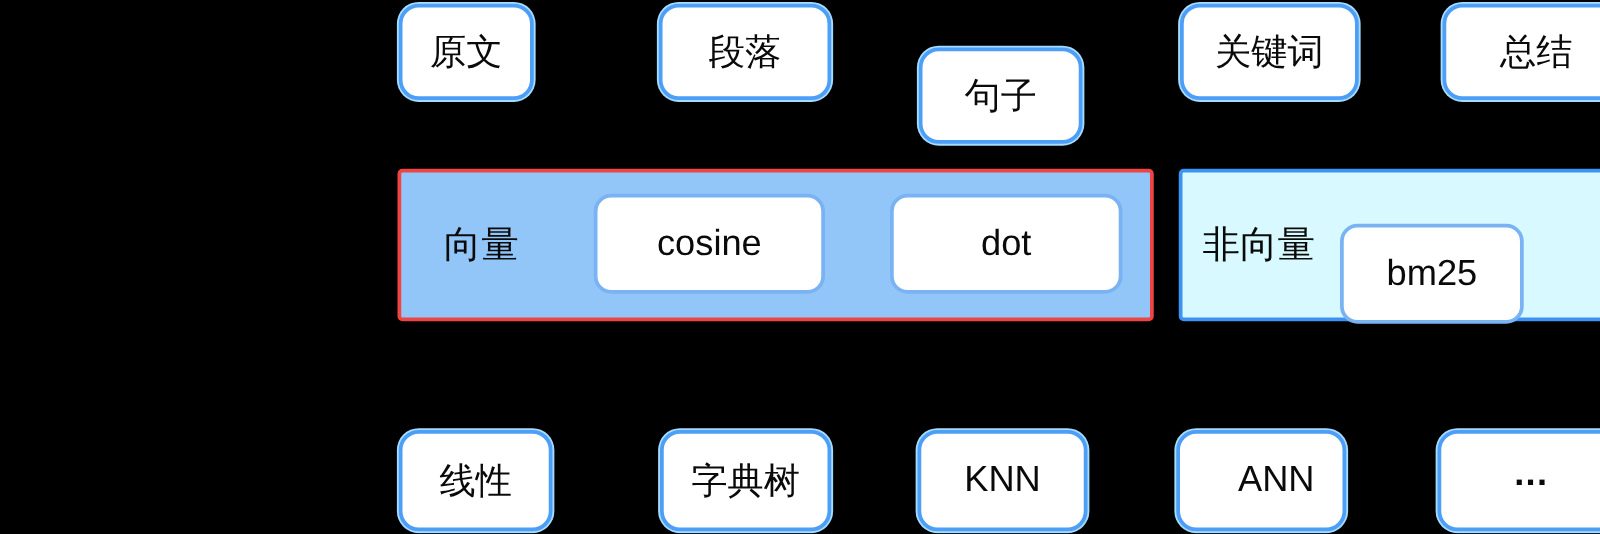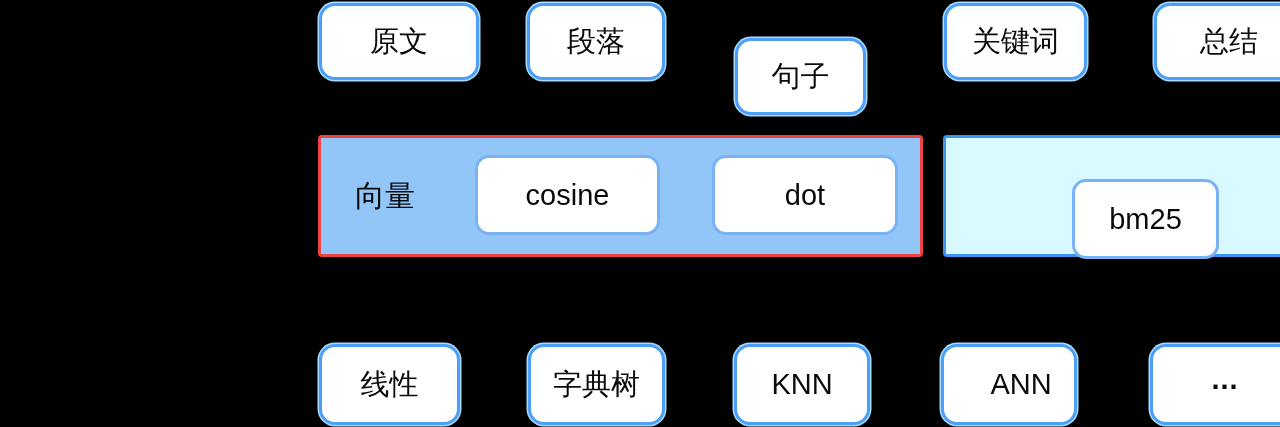--- a/index.html
+++ b/index.html
@@ -72,27 +72,27 @@
     align-items: center;
     justify-content: center;
     font-size: 29px;
     color: #0a0a0a;
   }
   .inner-cosine { left: 154px; width: 185px; }
   .inner-dot    { left: 391px; width: 186px; }
   .inner-bm25   { left: 126px; width: 147px; margin-top: 24px; }
 
   
-  .t1 { left: 319px;  width: 160px; }
+  .t1 { left: 319px;  width: 108px; }
   .t2 { left: 527px;  width: 138px; }
   .t3 { left: 735px;  width: 131px; margin-top: 35px; }
   .t4 { left: 944px;  width: 143px; }
   .t5 { left: 1154px; width: 150px; }
 
-  .b1 { left: 319px;  width: 141px; }
+  .b1 { left: 319px;  width: 123px; }
   .b2 { left: 528px;  width: 137px; }
   .b3 { left: 734px;  width: 136px; }
   .b4 { left: 941px;  width: 136px; padding-left: 24px; }
   .b5 { left: 1150px; width: 150px; }
 
   .more-label { font-weight: 700; transform: translateY(-5px); letter-spacing: 1px; }
 </style>
 </head>
 <body>
 
@@ -120,20 +120,21 @@
     <span class="group-label">向量</span>
     <div class="inner-node inner-cosine">
       <span>cosine</span>
     </div>
     <div class="inner-node inner-dot">
       <span>dot</span>
     </div>
   </div>
 
   <div class="group group-nonvector">
+    <span class="group-label">非向量</span>
     <div class="inner-node inner-bm25">
       <span>bm25</span>
     </div>
   </div>
 
   <div class="row-bottom">
     <div class="node b1">
       <span>线性</span>
     </div>
     <div class="node b2">

